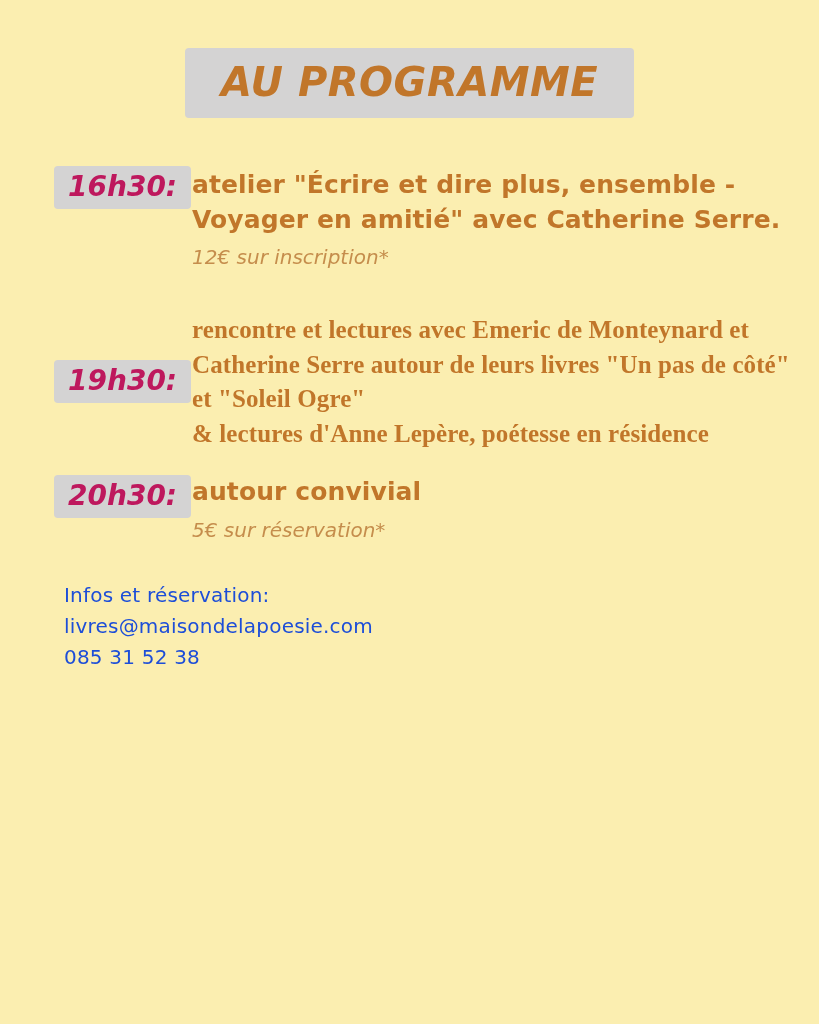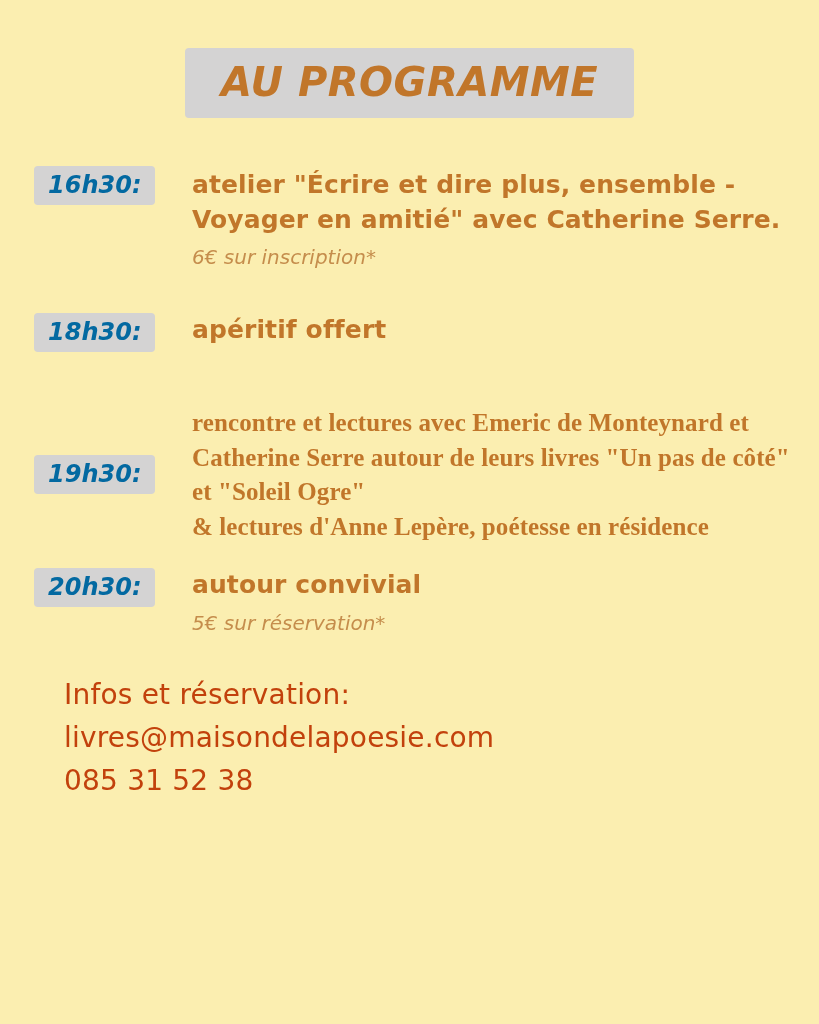--- a/index.html
+++ b/index.html
@@ -51,29 +51,30 @@
     margin-bottom: 34px;
   }
   .time {
     flex: 0 0 auto;
     width: 128px;
     box-sizing: border-box;
   }
   .time-chip {
     display: inline-block;
     background: #d4d3d3;
-    color: #0369a1;
+    color: #be185d;
     font-family: "DejaVu Sans", sans-serif;
     font-weight: 700;
     font-style: italic;
-    font-size: 24px;
+    font-size: 28px;
     padding: 7px 14px 8px 14px;
     border-radius: 4px;
     line-height: 1;
     white-space: nowrap;
+    margin-left: 20px;
   }
   .desc {
     flex: 1 1 auto;
     padding-left: 30px;
     padding-top: 2px;
   }
   .desc-main {
     color: #c1762a;
     font-family: "DejaVu Sans", sans-serif;
     font-weight: 700;
@@ -98,24 +99,24 @@
   .row-4 { margin-bottom: 10px; }
 
   .row-2 .time, .row-4 .time { padding-top: 2px; }
 
   
   .footer {
     padding-left: 64px;
     margin-top: 36px;
   }
   .footer-line {
-    color: #c2410c;
+    color: #1d4ed8;
     font-family: "DejaVu Sans", sans-serif;
     font-weight: 400;
-    font-size: 28px;
+    font-size: 20px;
     line-height: 1.55;
     letter-spacing: 0.2px;
   }
 </style>
 </head>
 <body>
 
 <div class="poster">
 
   <div class="title-wrap">
@@ -123,32 +124,24 @@
   </div>
 
   <div class="program">
 
     <div class="row row-1">
       <div class="time">
         <span class="time-chip">16h30:</span>
       </div>
       <div class="desc">
         <div class="desc-main">atelier "Écrire et dire plus, ensemble - Voyager en amitié" avec Catherine Serre.</div>
-        <div class="desc-note">6€ sur inscription*</div>
+        <div class="desc-note">12€ sur inscription*</div>
       </div>
     </div>
 
-    <div class="row row-2">
-      <div class="time">
-        <span class="time-chip">18h30:</span>
-      </div>
-      <div class="desc">
-        <div class="desc-main">apéritif offert</div>
-      </div>
-    </div>
 
     <div class="row row-3">
       <div class="time">
         <span class="time-chip">19h30:</span>
       </div>
       <div class="desc">
         <div class="desc-main" style="white-space: pre-line; font-family: Liberation Serif, serif;">rencontre et lectures avec Emeric de Monteynard et Catherine Serre autour de leurs livres "Un pas de côté" et "Soleil Ogre"
 &amp; lectures d'Anne Lepère, poétesse en résidence</div>
       </div>
     </div>

